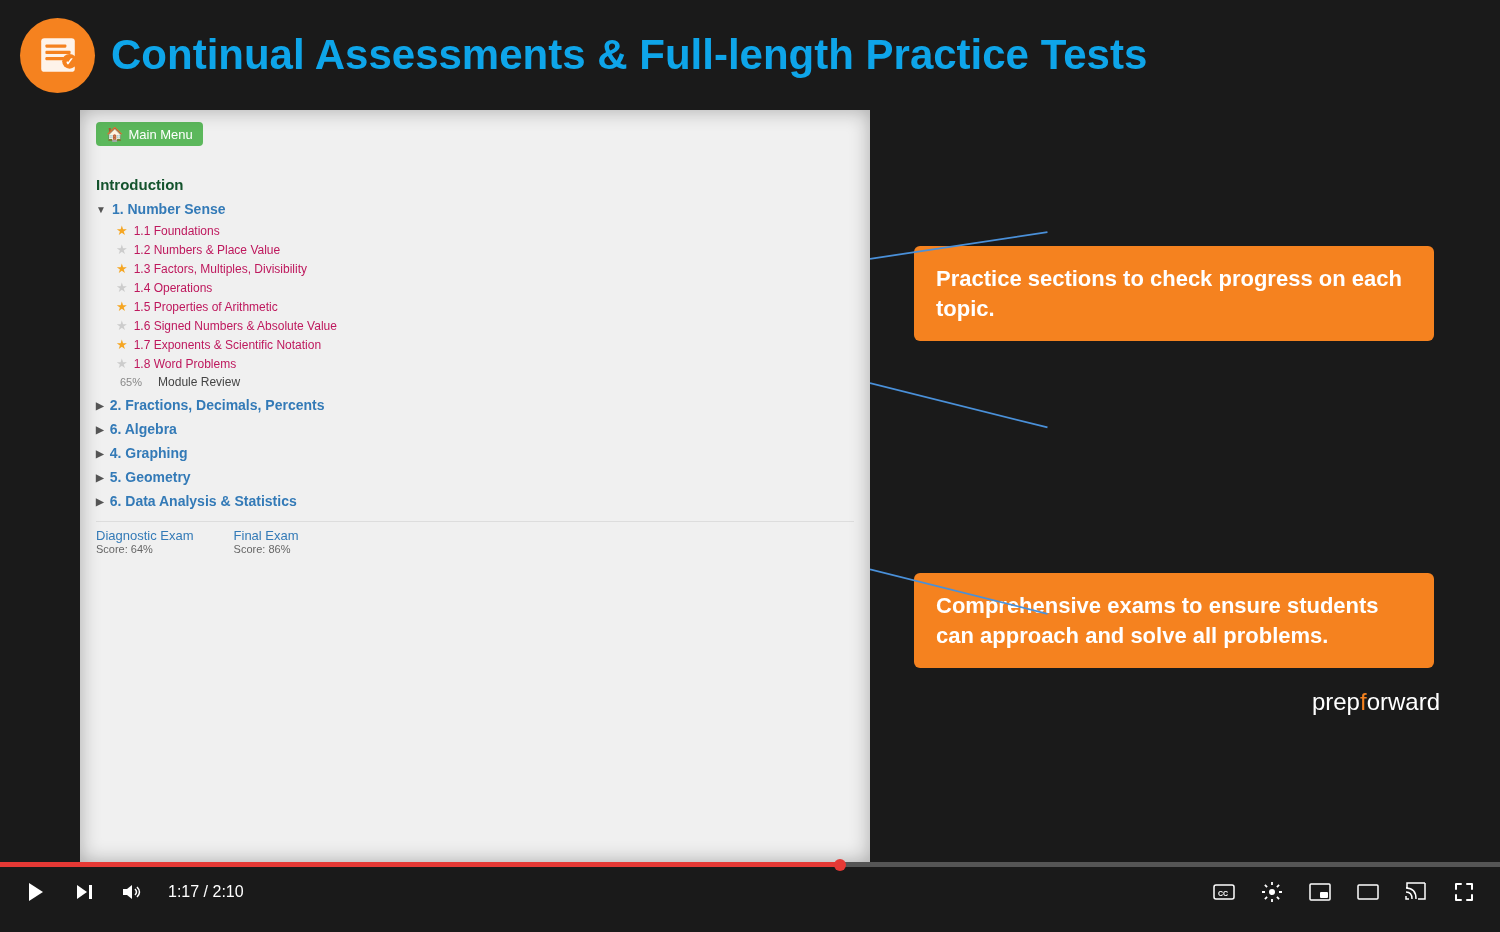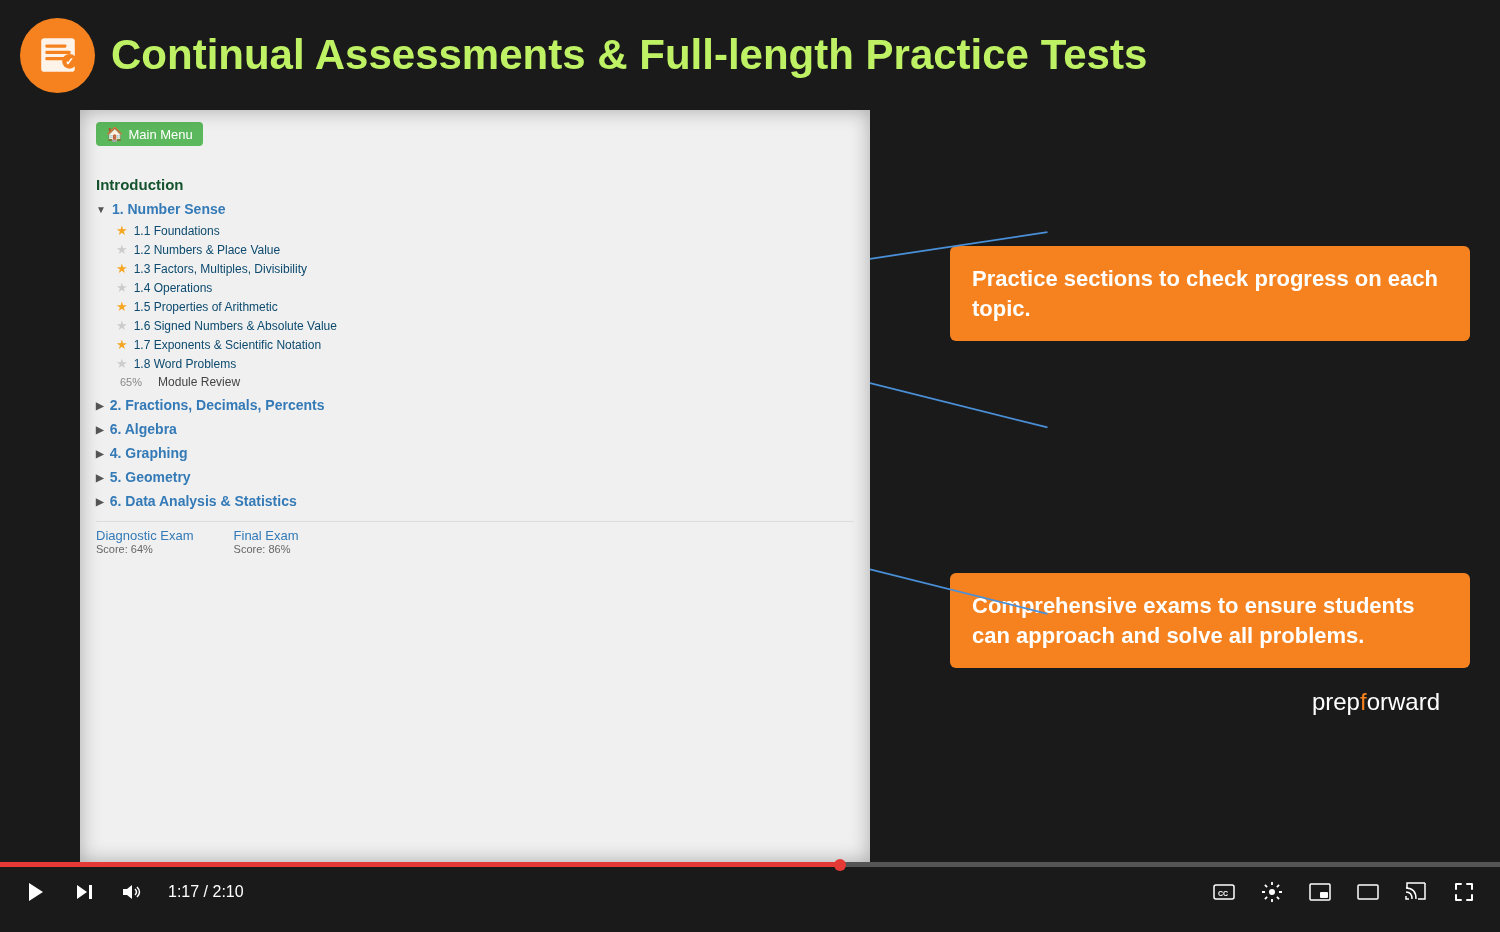--- a/index.html
+++ b/index.html
@@ -29,21 +29,21 @@
       display: flex;
       align-items: center;
       justify-content: center;
       flex-shrink: 0;
     }
     .header-icon svg {
       width: 42px;
       height: 42px;
     }
     .header-title {
-      color: #bef264;
+      color: #0ea5e9;
       font-size: 42px;
       font-weight: bold;
     }
 
     
     .main-content {
       display: flex;
       height: calc(932px - 110px - 70px);
       position: relative;
     }
@@ -122,21 +122,21 @@
       color: #f5a623;
       font-size: 13px;
       flex-shrink: 0;
     }
     .star-grey {
       color: #ccc;
       font-size: 13px;
       flex-shrink: 0;
     }
     .sub-item-text {
-      color: #0c4a6e;
+      color: #be185d;
     }
     .module-review {
       display: flex;
       align-items: center;
       gap: 16px;
       font-size: 12px;
       color: #444;
       margin-top: 2px;
       padding-left: 4px;
     }
@@ -177,21 +177,21 @@
       color: #666;
       font-size: 11px;
     }
 
     
     .callout-panel {
       flex: 1;
       display: flex;
       flex-direction: column;
       justify-content: space-around;
-      padding: 20px 30px 20px 80px;
+      padding: 20px 30px 20px 44px;
     }
     .callout-box {
       background: #f5821f;
       border-radius: 6px;
       padding: 18px 22px;
       max-width: 520px;
     }
     .callout-text {
       color: white;
       font-size: 22px;

